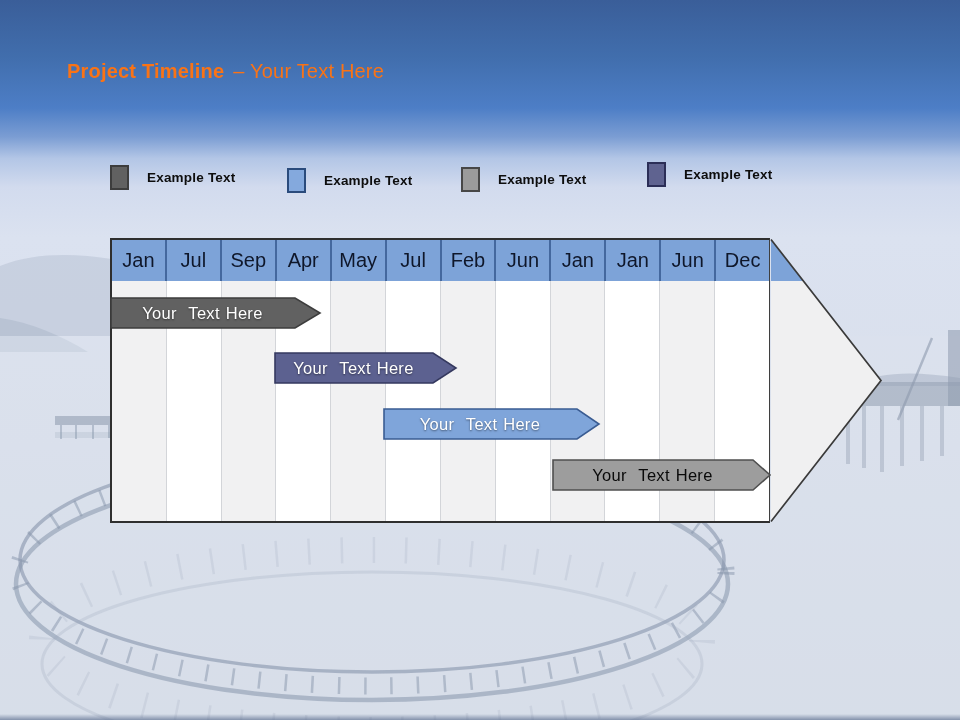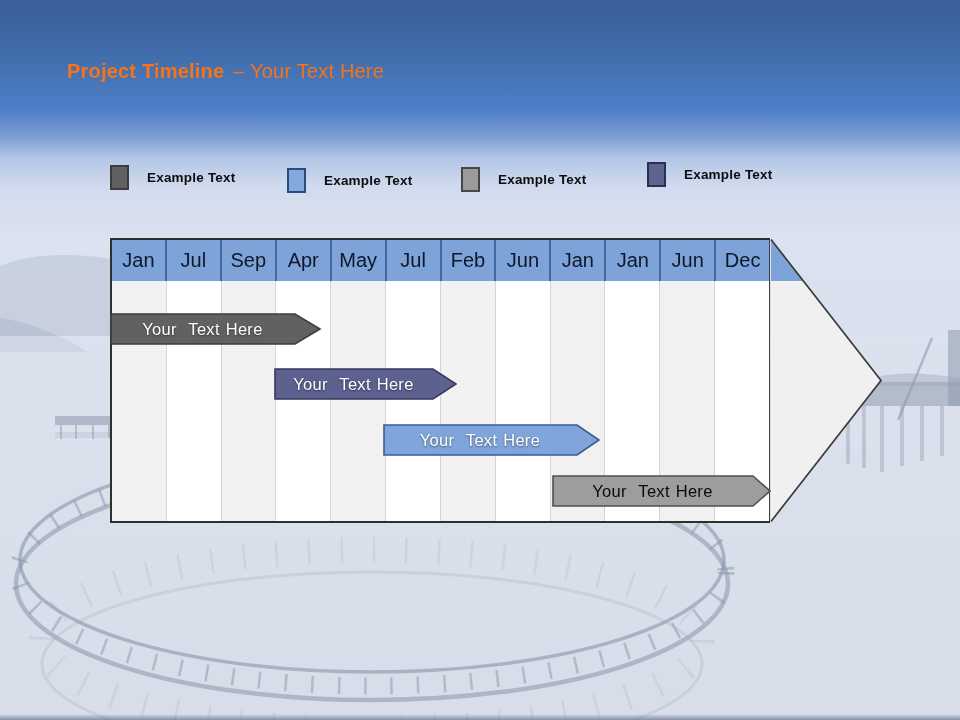--- a/index.html
+++ b/index.html
@@ -31,21 +31,21 @@
   .months-row{position:absolute;left:2px;right:1px;top:2px;height:41px;display:flex;}
   .month-cell{flex:1;background:#7da3d8;border-right:2px solid #44689e;color:#0f172a;
     font-size:20px;display:flex;align-items:center;justify-content:center;}
   .month-cell:last-child{border-right:none;}
   .cols-row{position:absolute;left:2px;right:1px;top:43px;bottom:2px;display:flex;}
   .col{flex:1;border-right:1px solid #d3d5d9;}
   .col:last-child{border-right:none;}
   .col.odd{background:#f1f1f2;} .col.even{background:#ffffff;}
   .arrow-tip{position:absolute;left:660px;top:0;width:113px;height:285px;}
   
-  .bar{position:absolute;margin-top:16px;}
+  .bar{position:absolute;}
   .bar svg{display:block;}
   .bar-label{position:absolute;top:0;left:0;height:100%;display:flex;align-items:center;
     justify-content:center;white-space:pre;color:#fff;font-size:16.5px;
     letter-spacing:.3px;word-spacing:1px;text-shadow:0 1px 2px rgba(0,0,0,.5);}
   .bar-1{left:0;top:59px;width:212px;height:32px;}   .bar-1 .bar-label{width:185px;}
   .bar-2{left:164px;top:114px;width:184px;height:32px;} .bar-2 .bar-label{width:159px;}
   .bar-3{left:273px;top:170px;width:218px;height:32px;} .bar-3 .bar-label{width:194px;}
   .bar-4{left:442px;top:221px;width:220px;height:32px;}
   .bar-4 .bar-label{width:201px;color:#0a0a0a;text-shadow:none;}
 </style>

